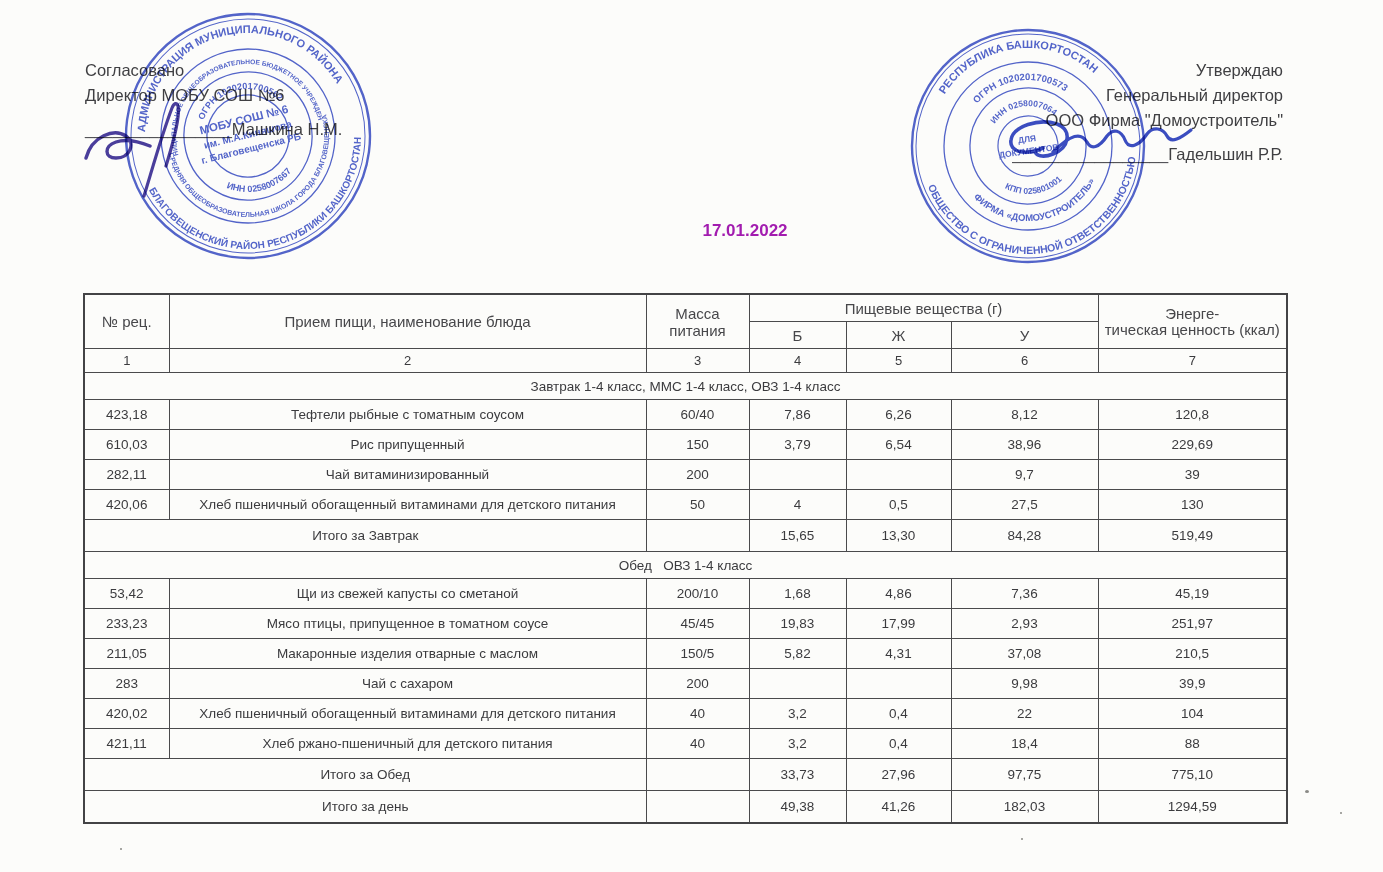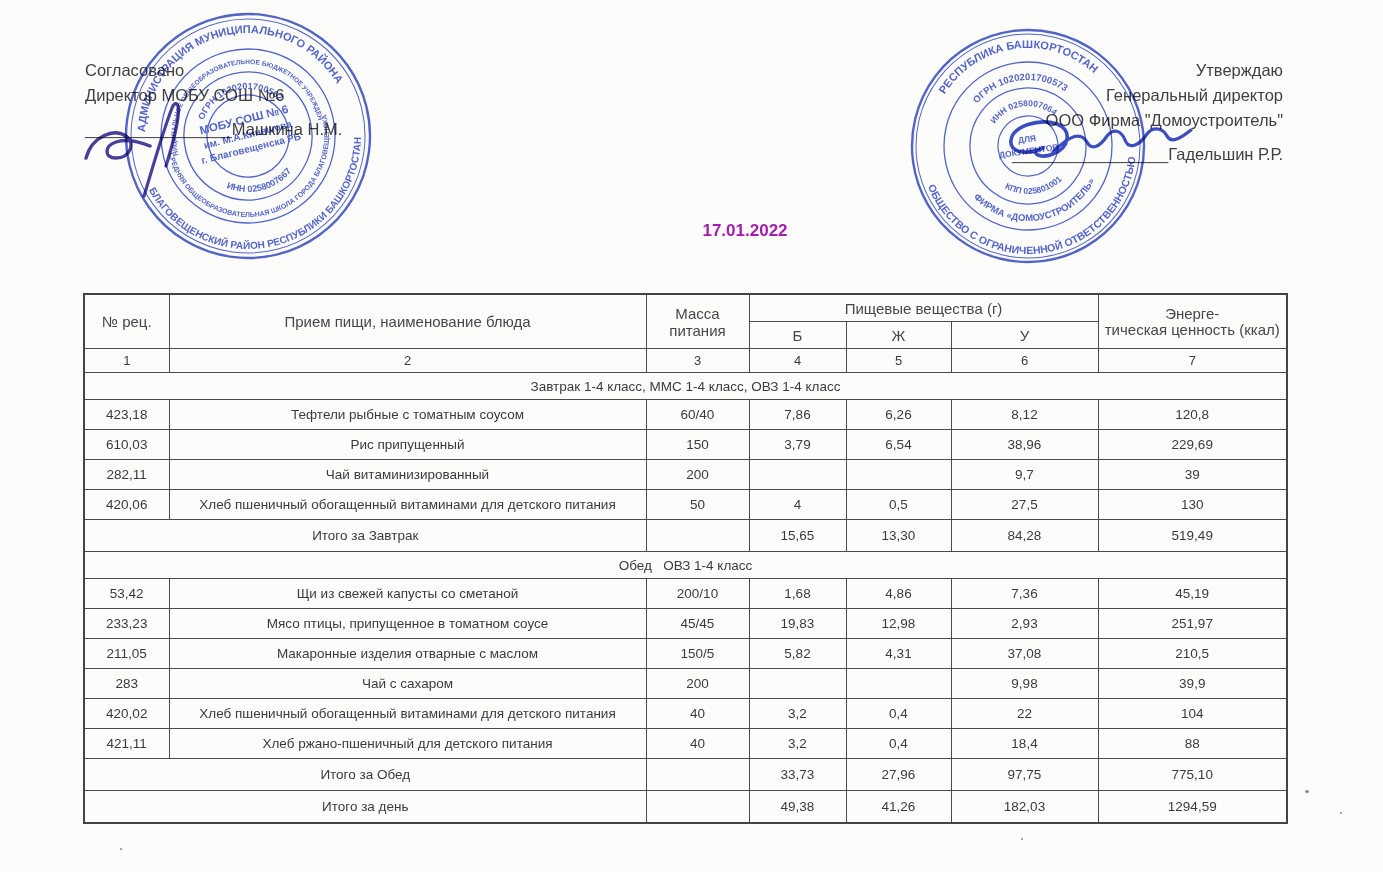--- a/index.html
+++ b/index.html
@@ -235,21 +235,21 @@
             <td>1,68</td>
             <td>4,86</td>
             <td>7,36</td>
             <td>45,19</td>
           </tr>
           <tr class="r-item">
             <td>233,23</td>
             <td class="c-name">Мясо птицы, припущенное в томатном соусе</td>
             <td>45/45</td>
             <td>19,83</td>
-            <td>12,98</td>
+            <td>17,99</td>
             <td>2,93</td>
             <td>251,97</td>
           </tr>
           <tr class="r-item">
             <td>211,05</td>
             <td class="c-name">Макаронные изделия отварные с маслом</td>
             <td>150/5</td>
             <td>5,82</td>
             <td>4,31</td>
             <td>37,08</td>

